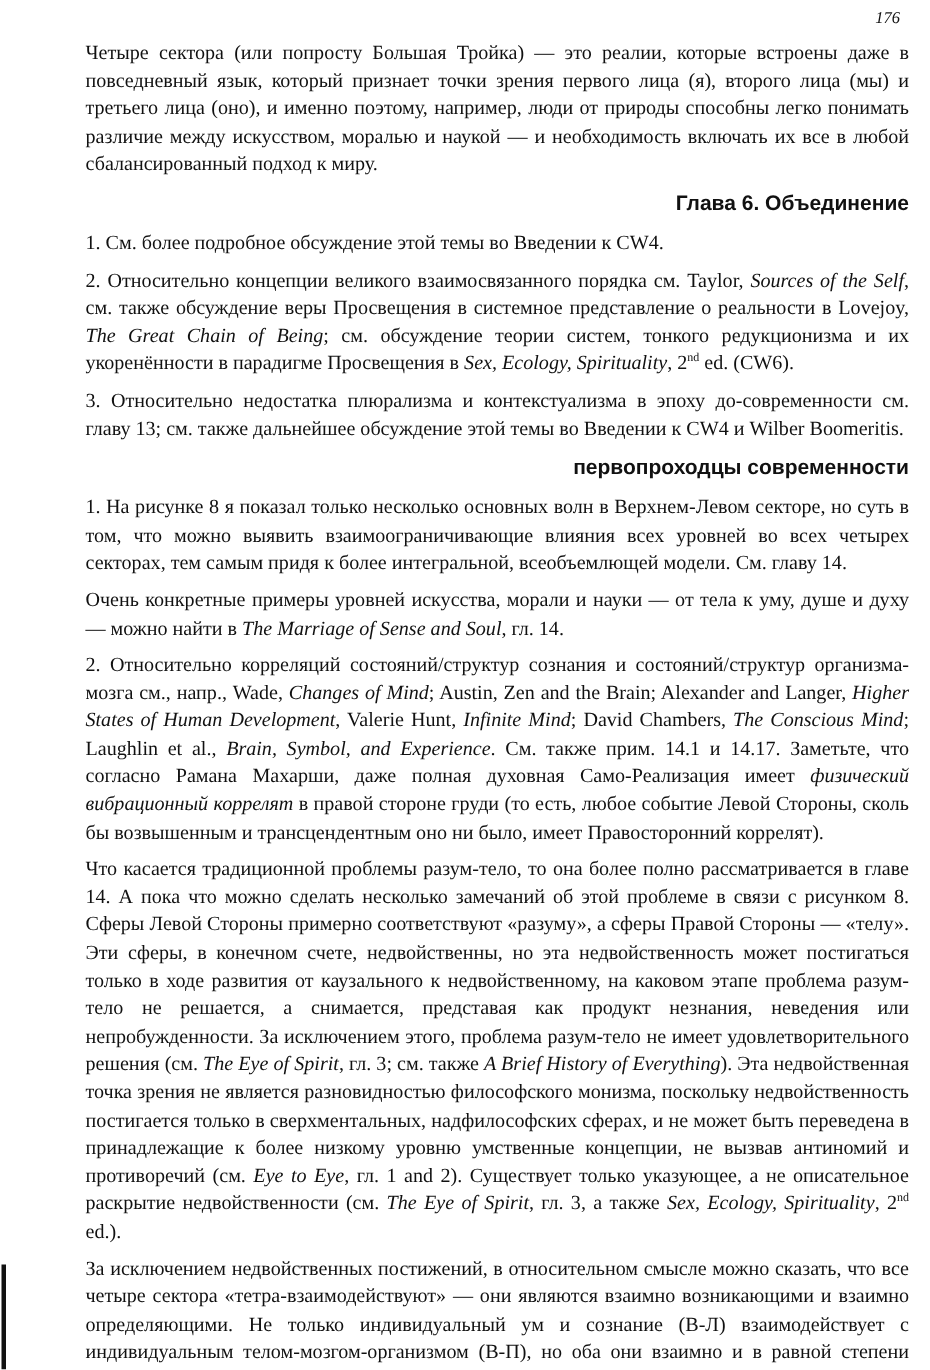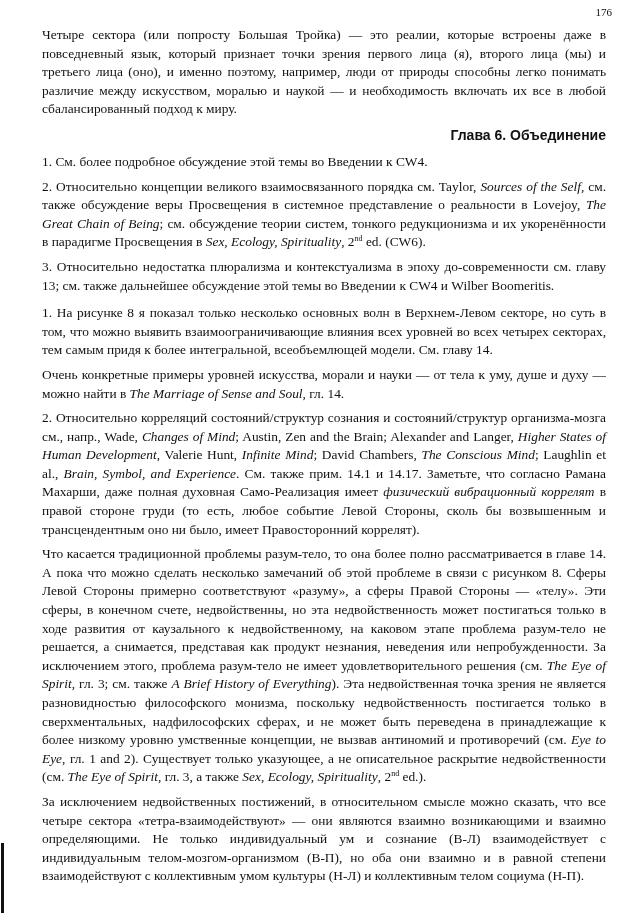--- a/index.html
+++ b/index.html
@@ -1,20 +1,20 @@
 <!DOCTYPE html>
 <html><head>
 <meta charset="utf-8">
 <style>
   html, body { margin: 0; padding: 0; background: #ffffff; }
   body { width: 620px; height: 913px; position: relative; overflow: hidden;
          font-family: "Liberation Serif", serif; color: #111; }
-  .page-number { position: absolute; top: 6px; right: 8px; font-size: 11px; }
+  .page-number { position: absolute; top: 6px; right: 20px; font-size: 11px; font-style: italic; }
   .content { position: absolute; left: 42px; top: 26px; width: 564px; }
-  p { margin: 0 0 6px 0; font-size: 13.4px; line-height: 18.6px; text-align: justify; }
+  p { margin: 0 0 6px 15px; font-size: 13.4px; line-height: 18.6px; text-align: justify; }
   h2 { font-family: "Liberation Sans", sans-serif; font-weight: bold; font-size: 14px;
        line-height: 17px; text-align: right; margin: 8px 0 9px 0; }
   h2 span { display: block; }
   i { }
   sup { font-size: 8px; line-height: 0; vertical-align: super; }
   .edge-bar { position: absolute; left: 1px; top: 843px; width: 3px; height: 70px; background: #111; }
 </style>
 </head>
 <body>
 
@@ -28,20 +28,21 @@
     <span>Глава 6. Объединение</span>
   </h2>
 
   <p>1. См. более подробное обсуждение этой темы во Введении к CW4.</p>
 
   <p><span>2. Относительно концепции великого взаимосвязанного порядка см. Taylor, </span><i>Sources of the Self</i><span>, см. также обсуждение веры Просвещения в системное представление о реальности в Lovejoy, </span><i>The Great Chain of Being</i><span>; см. обсуждение теории систем, тонкого редукционизма и их укоренённости в парадигме Просвещения в </span><i>Sex, Ecology, Spirituality</i><span>, 2</span><sup>nd</sup><span> ed. (CW6).</span></p>
 
   <p>3. Относительно недостатка плюрализма и контекстуализма в эпоху до-современности см. главу 13; см. также дальнейшее обсуждение этой темы во Введении к CW4 и Wilber Boomeritis.</p>
 
   <h2>
+    <span>первопроходцы современности</span>
   </h2>
 
   <p>1. На рисунке 8 я показал только несколько основных волн в Верхнем-Левом секторе, но суть в том, что можно выявить взаимоограничивающие влияния всех уровней во всех четырех секторах, тем самым придя к более интегральной, всеобъемлющей модели. См. главу 14.</p>
 
   <p><span>Очень конкретные примеры уровней искусства, морали и науки — от тела к уму, душе и духу — можно найти в </span><i>The Marriage of Sense and Soul</i><span>, гл. 14.</span></p>
 
   <p><span>2. Относительно корреляций состояний/структур сознания и состояний/структур организма-мозга см., напр., Wade, </span><i>Changes of Mind</i><span>; Austin, Zen and the Brain; Alexander and Langer, </span><i>Higher States of Human Development</i><span>, Valerie Hunt, </span><i>Infinite Mind</i><span>; David Chambers, </span><i>The Conscious Mind</i><span>; Laughlin et al., </span><i>Brain, Symbol, and Experience</i><span>. См. также прим. 14.1 и 14.17. Заметьте, что согласно Рамана Махарши, даже полная духовная Само-Реализация имеет </span><i>физический вибрационный коррелят</i><span> в правой стороне груди (то есть, любое событие Левой Стороны, сколь бы возвышенным и трансцендентным оно ни было, имеет Правосторонний коррелят).</span></p>
 
   <p><span>Что касается традиционной проблемы разум-тело, то она более полно рассматривается в главе 14. А пока что можно сделать несколько замечаний об этой проблеме в связи с рисунком 8. Сферы Левой Стороны примерно соответствуют «разуму», а сферы Правой Стороны — «телу». Эти сферы, в конечном счете, недвойственны, но эта недвойственность может постигаться только в ходе развития от каузального к недвойственному, на каковом этапе проблема разум-тело не решается, а снимается, представая как продукт незнания, неведения или непробужденности. За исключением этого, проблема разум-тело не имеет удовлетворительного решения (см. </span><i>The Eye of Spirit</i><span>, гл. 3; см. также </span><i>A Brief History of Everything</i><span>). Эта недвойственная точка зрения не является разновидностью философского монизма, поскольку недвойственность постигается только в сверхментальных, надфилософских сферах, и не может быть переведена в принадлежащие к более низкому уровню умственные концепции, не вызвав антиномий и противоречий (см. </span><i>Eye to Eye</i><span>, гл. 1 and 2). Существует только указующее, а не описательное раскрытие недвойственности (см. </span><i>The Eye of Spirit</i><span>, гл. 3, а также </span><i>Sex, Ecology, Spirituality</i><span>, 2</span><sup>nd</sup><span> ed.).</span></p>
 

